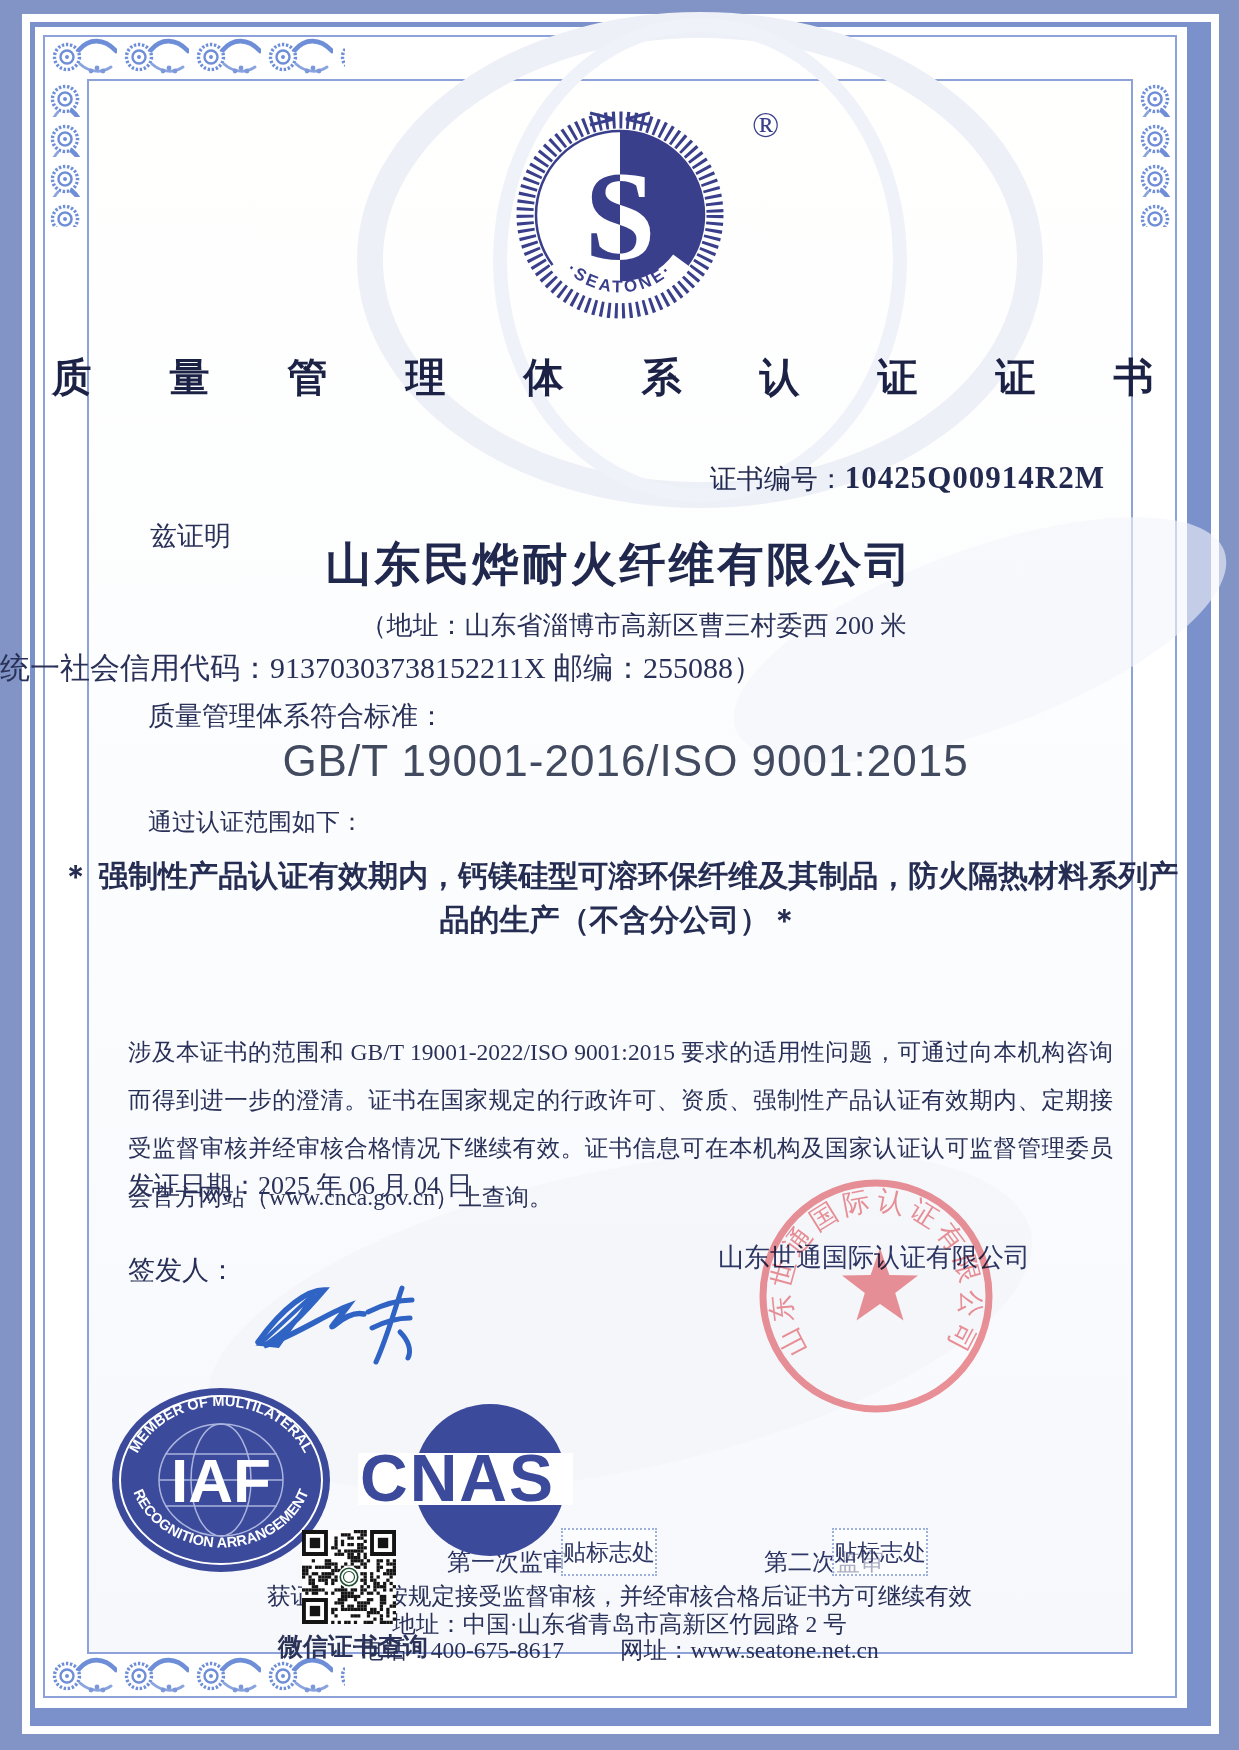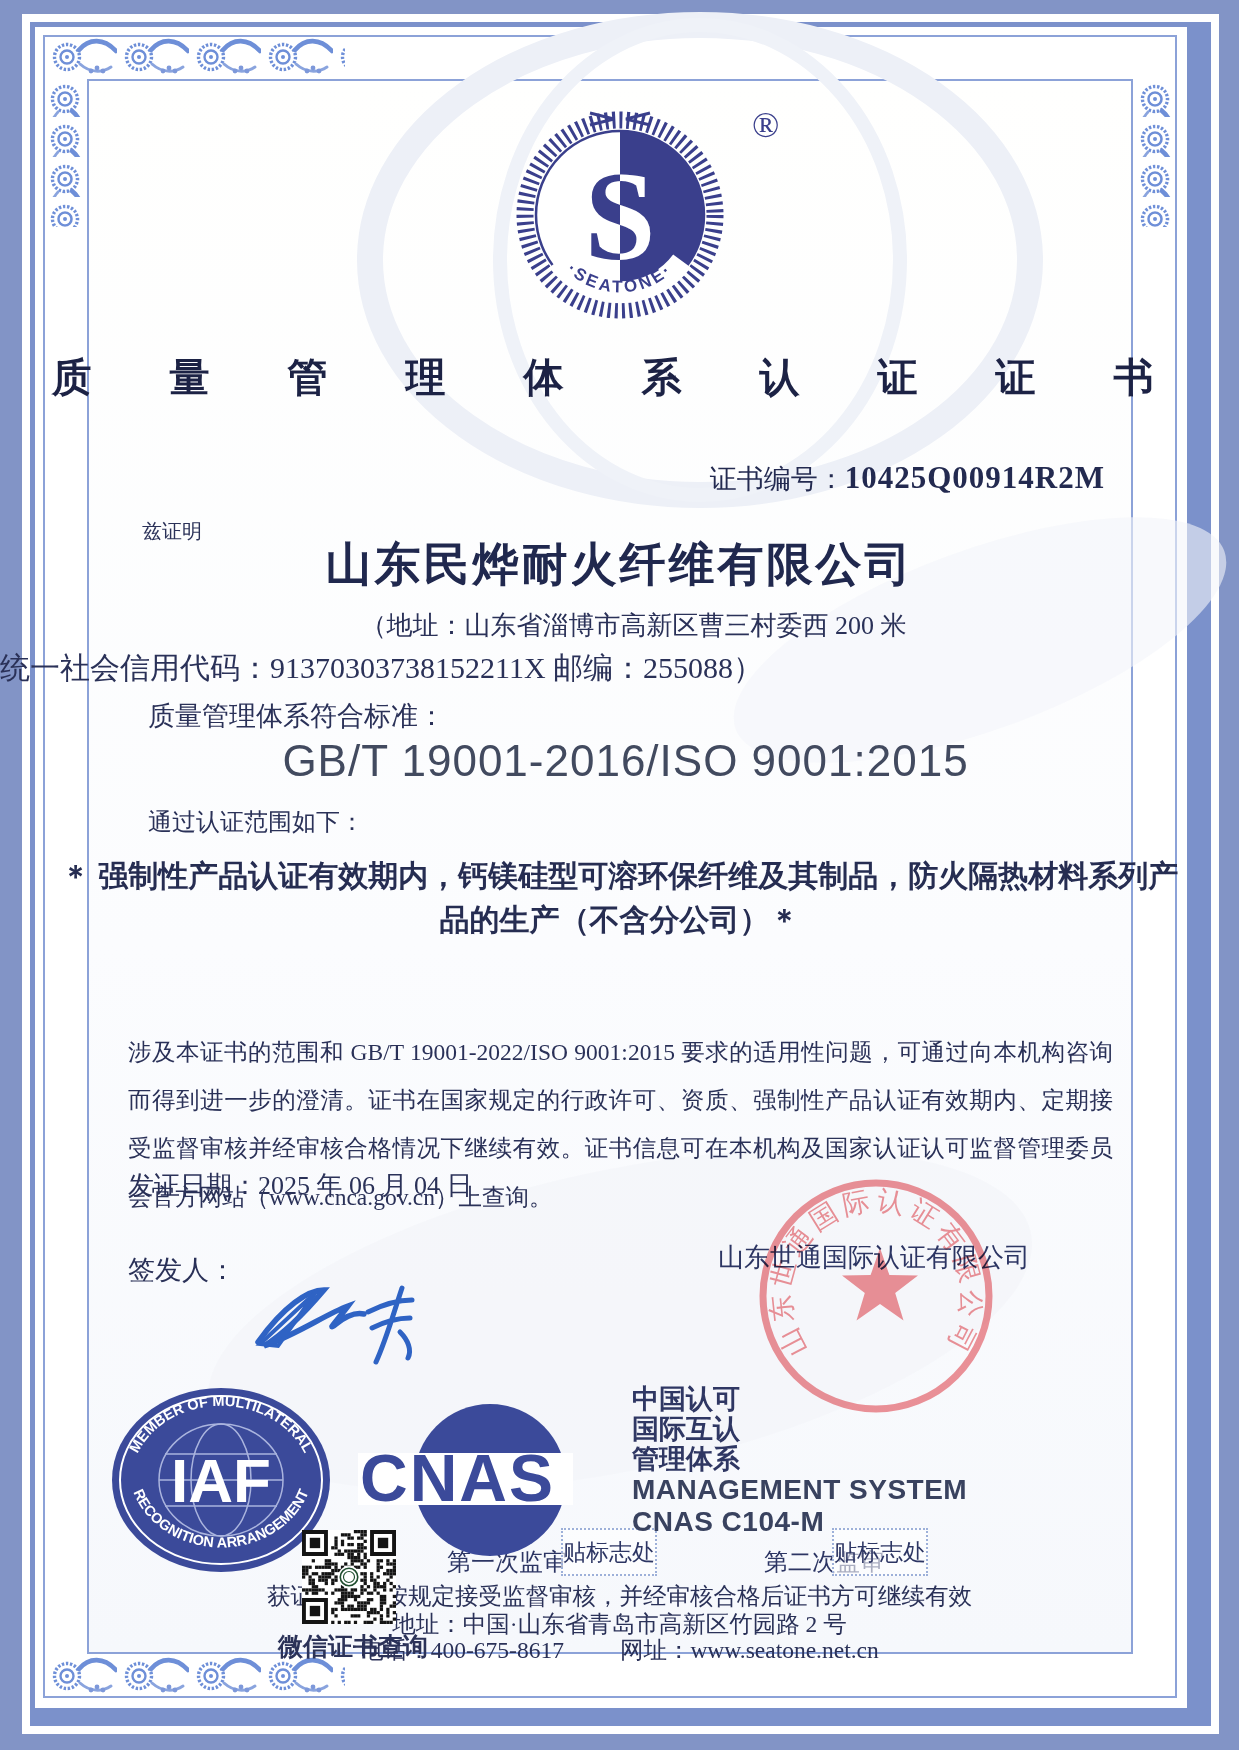--- a/index.html
+++ b/index.html
@@ -14,21 +14,21 @@
   .strip-top{top:0;left:0;right:0;height:40px;}
   .strip-bottom{bottom:0;left:0;right:0;height:40px;}
   .strip-left{top:40px;bottom:40px;left:0;width:40px;}
   .strip-right{top:40px;bottom:40px;right:0;width:40px;}
   .f-inner{position:absolute;inset:42px;border:2px solid #8ca2d8;background:linear-gradient(180deg,#fffffe 0%,#fbfcfe 55%,#f6f8fc 100%);}
   
   .cn{font-family:"Liberation Serif","DejaVu Serif",serif;color:#2a3158;}
   .title{left:0;right:0;top:350px;text-align:center;font-size:40px;font-weight:bold;letter-spacing:34px;color:#1c2245;}
   .certno{right:134px;top:460px;font-size:27px;color:#232a50;}
   .certno b{font-size:31px;font-family:"Liberation Serif",serif;letter-spacing:1px;}
-  .hereby{left:142px;top:518px;font-size:20px;text-align:right;}
+  .hereby{left:150px;top:518px;font-size:27px;text-align:right;}
   .company{left:0;right:0;top:534px;text-align:center;font-size:46px;font-weight:bold;color:#20284e;letter-spacing:3px;}
   .addr1{left:0;right:0;top:608px;text-align:center;font-size:26px;padding-left:28px;}
   .addr2{left:0;right:4px;top:648px;text-align:left;font-size:30px;}
   .stdlabel{left:148px;top:698px;font-size:27px;}
   .standard{left:12px;right:0;top:736px;text-align:center;font-size:44px;color:#424a5f;font-family:"Liberation Sans","DejaVu Sans",sans-serif;letter-spacing:1px;}
   .scopelabel{left:148px;top:806px;font-size:24px;}
   .scope1{left:0;right:0;top:856px;text-align:center;font-size:30px;font-weight:bold;color:#262d52;}
   .scope2{left:0;right:0;top:900px;text-align:center;font-size:30px;font-weight:bold;color:#262d52;}
   .legal{left:128px;width:985px;top:1028px;font-size:23.5px;line-height:2.05;text-align:justify;color:#2a3158;}
   .issuedate{left:128px;top:1168px;font-size:26px;}
@@ -182,27 +182,20 @@
       <textPath href="#iafBot" startOffset="50%" text-anchor="middle">RECOGNITION ARRANGEMENT</textPath>
     </text>
   </svg>
 
   <svg class="abs" style="left:358px;top:1400px;z-index:2" width="215" height="162" viewBox="0 0 215 162">
     <circle cx="132" cy="80" r="76" fill="#3b4a9a"></circle>
     <rect x="-4" y="53" width="224" height="52" fill="#ffffff"></rect>
     <text x="2" y="101" font-size="66" font-weight="bold" fill="#3b4a9a" letter-spacing="2" font-family="Liberation Sans, sans-serif">CNAS</text>
   </svg>
 
-  <div class="abs accblock">
-    <div class="cnline">中国认可</div>
-    <div class="cnline">国际互认</div>
-    <div class="cnline">管理体系</div>
-    <div class="enline">MANAGEMENT SYSTEM</div>
-    <div class="enline">CNAS C104-M</div>
-  </div>
 
   <svg class="abs" style="left:302px;top:1530px;z-index:2" width="94" height="94" viewBox="0 0 29 29">
     <rect width="29" height="29" fill="#ffffff"></rect>
     <g fill="#141414">
         <rect x="16" y="0" width="1" height="1"></rect>
         <rect x="17" y="0" width="1" height="1"></rect>
         <rect x="18" y="0" width="1" height="1"></rect>
         <rect x="19" y="0" width="1" height="1"></rect>
         <rect x="12" y="1" width="1" height="1"></rect>
         <rect x="13" y="1" width="1" height="1"></rect>

